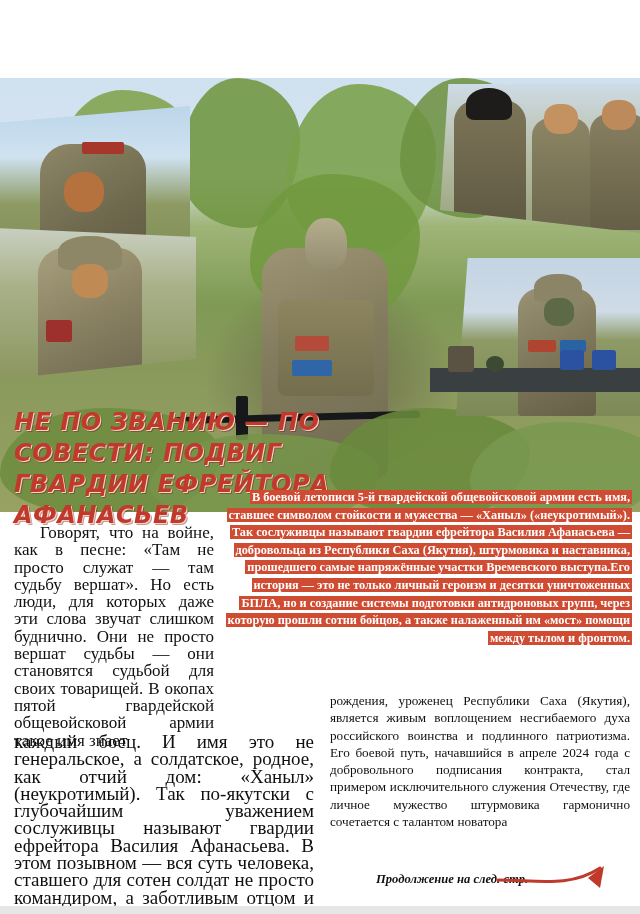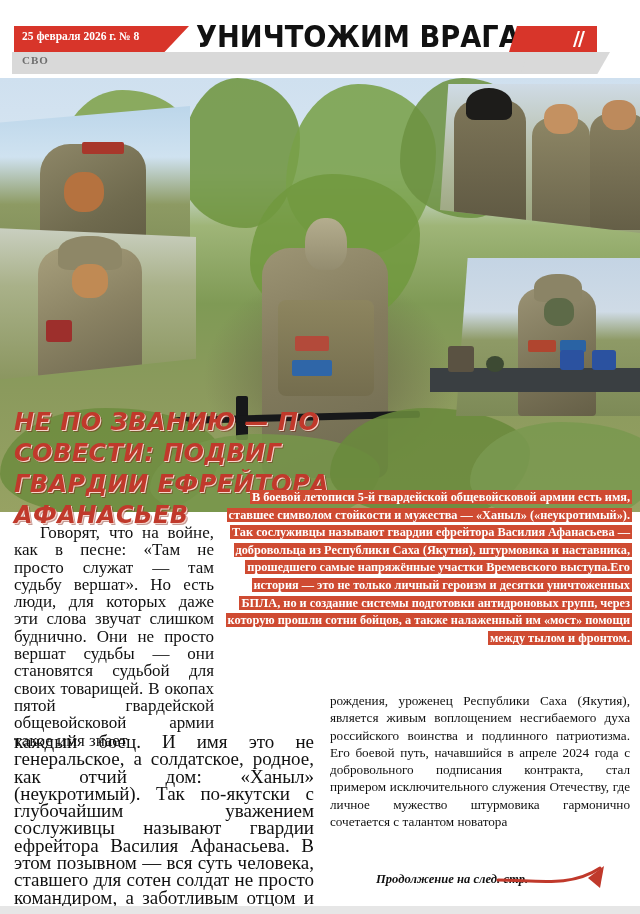--- a/index.html
+++ b/index.html
@@ -199,31 +199,20 @@
   }
   .cont-arrow{position:absolute;left:496px;top:866px;width:126px;height:34px;}
 
   .bottom-rule{position:absolute;left:0;top:906px;width:640px;height:8px;background:#e6e6e6;}
 </style>
 </head>
 <body>
 
 <div class="page">
 
-  <div class="masthead">
-    <div class="mast-grayband"></div>
-    <div class="mast-rightgray"></div>
-    <div class="mast-datebox"></div>
-    <div class="mast-date">25 февраля 2026 г. № 8</div>
-    <div class="mast-svo">СВО</div>
-    <div class="mast-title">УНИЧТОЖИМ ВРАГА</div>
-    <div class="mast-rightbar"></div>
-    <div class="mast-slashes">//</div>
-    <div class="mast-pagenum">9</div>
-  </div>
 
   <div class="collage">
 
     <div class="ph-main">
       <div class="veg" style="left:60px;top:12px;width:130px;height:120px;background:#7fa24a;"></div>
       <div class="veg" style="left:180px;top:0px;width:120px;height:150px;background:#6f9540;"></div>
       <div class="veg" style="left:286px;top:6px;width:150px;height:170px;background:#79a049;"></div>
       <div class="veg" style="left:400px;top:0px;width:130px;height:140px;background:#6d9242;"></div>
       <div class="veg" style="left:250px;top:96px;width:170px;height:150px;background:#71993f;"></div>
       <div class="rifle2"></div>

